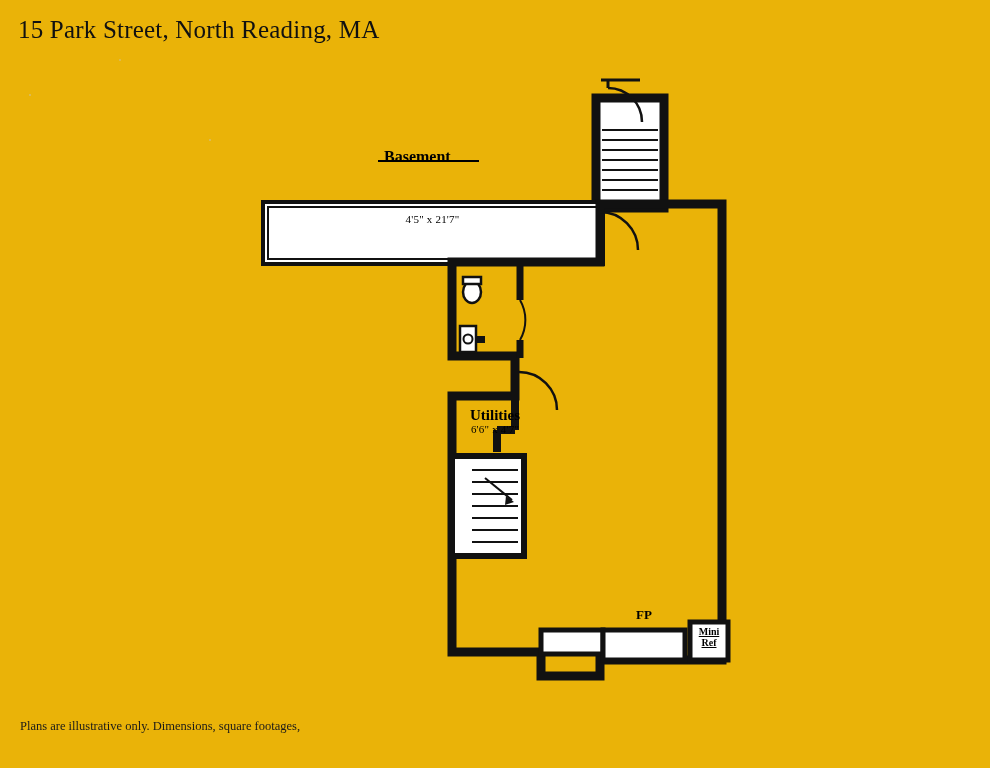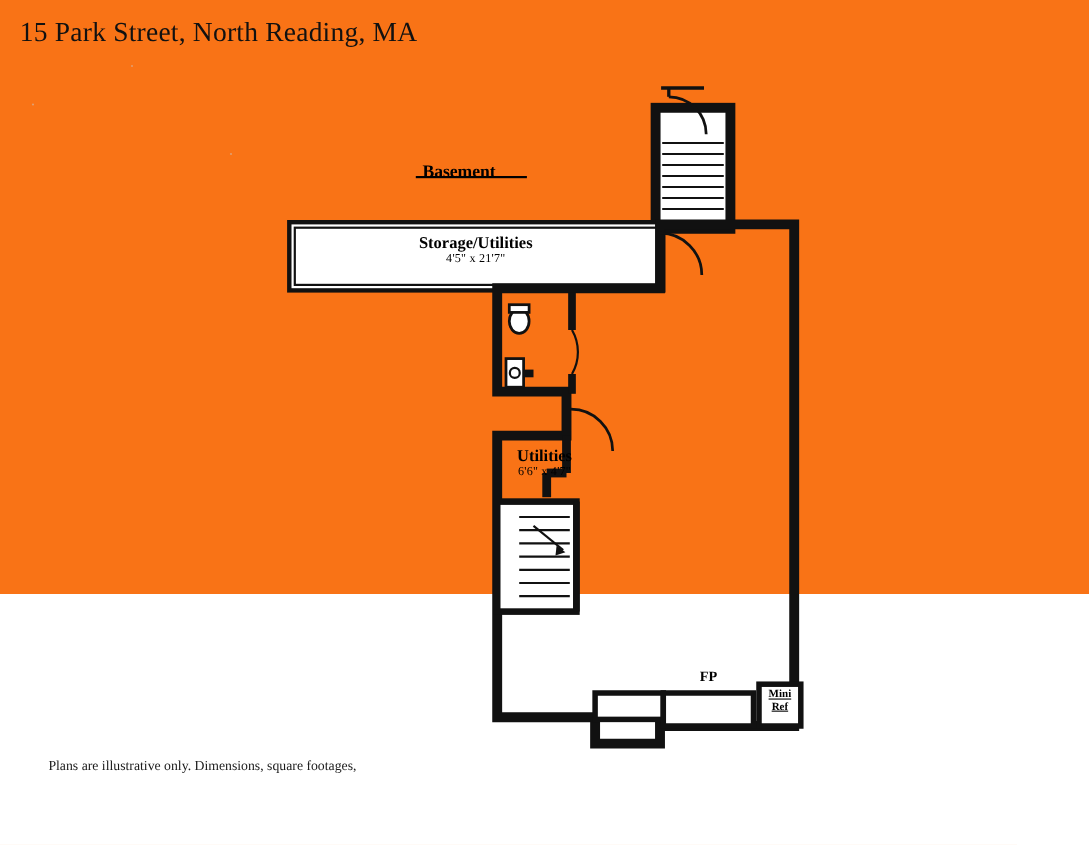--- a/index.html
+++ b/index.html
@@ -12,48 +12,47 @@
     height: 768px;
     position: relative;
     font-family: "Liberation Serif", serif;
     color: #111111;
     overflow: hidden;
   }
   #page {
     position: absolute;
     left: 0; top: 0;
     width: 990px;
-    height: 540px;
-    background: #f97316;
+    height: 768px;
+    background: #eab308;
   }
   
   #speckle {
     position: absolute;
     inset: 0;
     pointer-events: none;
     opacity: .5;
   }
   #title {
     position: absolute;
     left: 18px;
     top: 16px;
     font-size: 25px;
     letter-spacing: .2px;
     color: #111;
     white-space: nowrap;
   }
   #disclaimer {
     position: absolute;
     left: 20px;
-    top: 688px;
+    top: 718px;
     font-size: 12.5px;
     line-height: 17px;
     color: #1a1a1a;
     width: 420px;
-    margin-left: 24px;
   }
   #plan {
     position: absolute;
     left: 0;
     top: 0;
     width: 990px;
     height: 768px;
   }
   .lbl {
     position: absolute;
@@ -203,21 +202,20 @@
       <rect x="603" y="630" width="82" height="30" fill="#ffffff" stroke="#111111" stroke-width="5"></rect>
 
       <rect x="690" y="622" width="38" height="38" fill="#ffffff" stroke="#111111" stroke-width="5"></rect>
     </g>
   </svg>
 
   <div id="basement-label">Basement</div>
   <div id="basement-rule"></div>
 
   <div class="lbl" style="left:300px; top:213px; width:265px;">
-    <span class="name">Storage/Utilities</span>
     <span class="dims">4'5" x 21'7"</span>
   </div>
 
 
   <div class="lbl" style="left:420px; top:382px; width:150px;margin-top:25px;">
     <span class="name">Utilities</span>
     <span class="dims">6'6" x 4'7"</span>
   </div>
 
   <div class="boxlabel" style="left:603px; top:607px; width:82px; font-size:13px;">FP</div>

